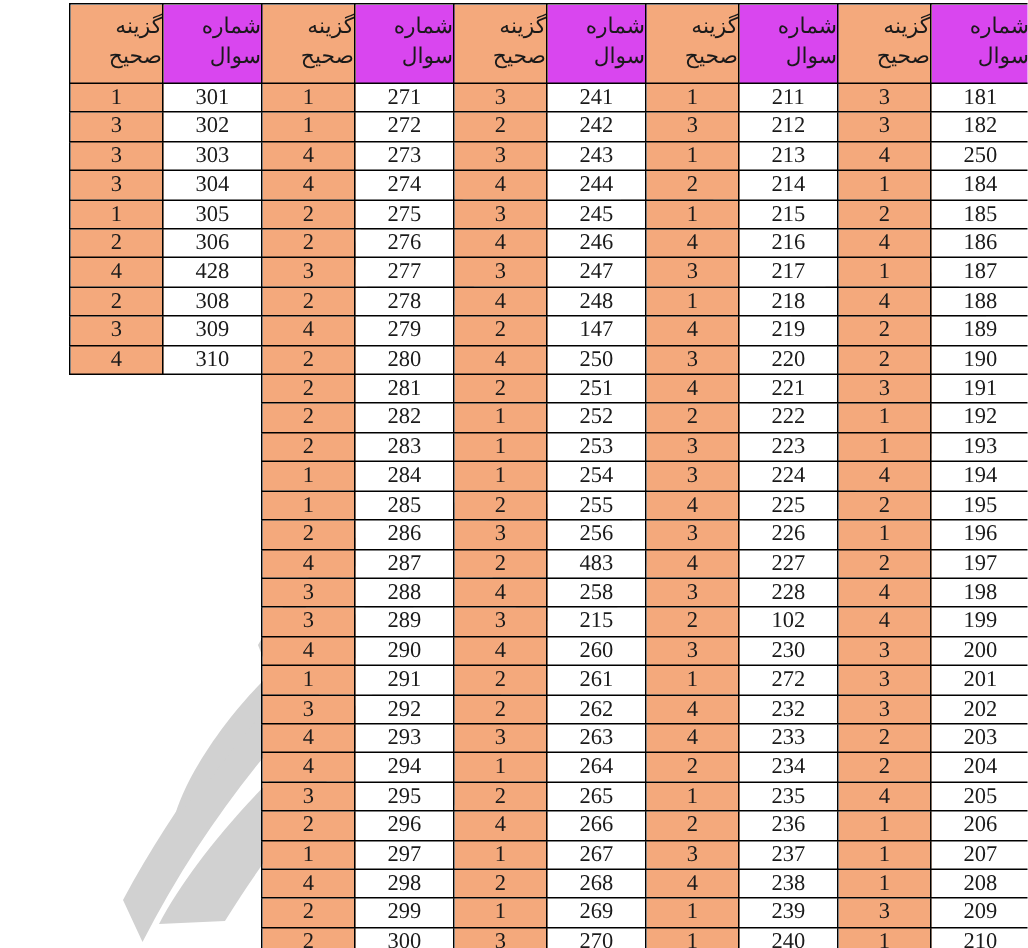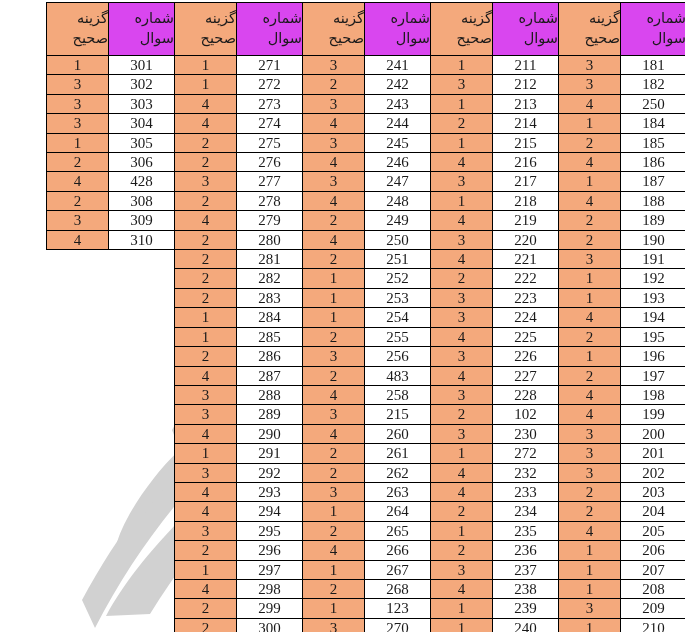--- a/index.html
+++ b/index.html
@@ -268,21 +268,21 @@
           <td class="cell-q">278</td>
           <td class="cell-a">2</td>
           <td class="cell-q">308</td>
           <td class="cell-a">2</td>
         </tr>
         <tr>
           <td class="cell-q">189</td>
           <td class="cell-a">2</td>
           <td class="cell-q">219</td>
           <td class="cell-a">4</td>
-          <td class="cell-q">249</td>
+          <td class="cell-q">147</td>
           <td class="cell-a">2</td>
           <td class="cell-q">279</td>
           <td class="cell-a">4</td>
           <td class="cell-q">309</td>
           <td class="cell-a">3</td>
         </tr>
         <tr>
           <td class="cell-q">190</td>
           <td class="cell-a">2</td>
           <td class="cell-q">220</td>
@@ -508,21 +508,21 @@
           <td class="cell-q">298</td>
           <td class="cell-a">4</td>
           <td class="cell-empty"></td>
           <td class="cell-empty"></td>
         </tr>
         <tr>
           <td class="cell-q">209</td>
           <td class="cell-a">3</td>
           <td class="cell-q">239</td>
           <td class="cell-a">1</td>
-          <td class="cell-q">123</td>
+          <td class="cell-q">269</td>
           <td class="cell-a">1</td>
           <td class="cell-q">299</td>
           <td class="cell-a">2</td>
           <td class="cell-empty"></td>
           <td class="cell-empty"></td>
         </tr>
         <tr>
           <td class="cell-q">210</td>
           <td class="cell-a">1</td>
           <td class="cell-q">240</td>

